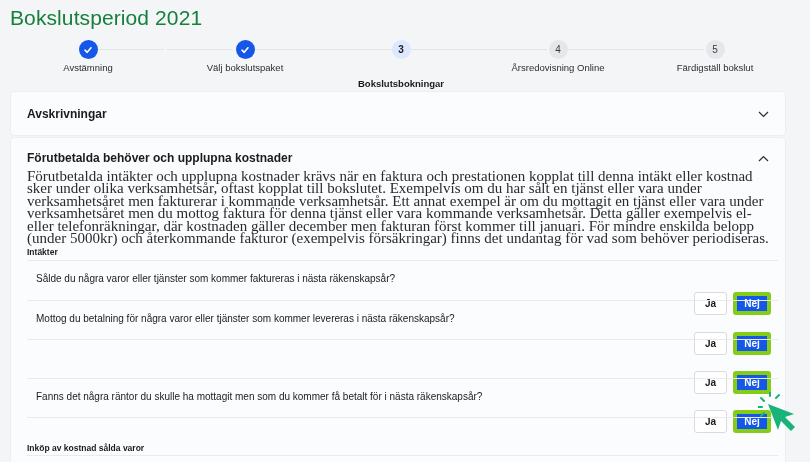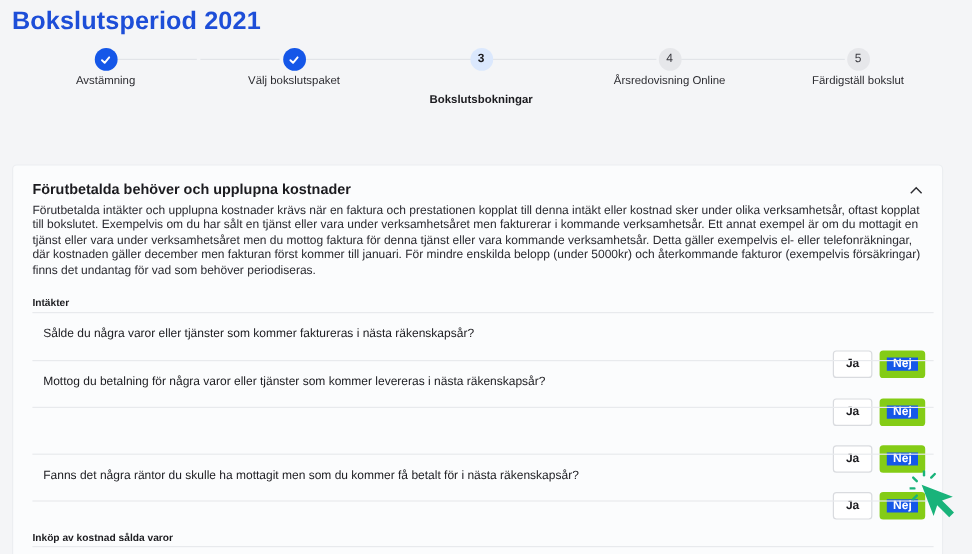--- a/index.html
+++ b/index.html
@@ -6,22 +6,22 @@
   html, body {
     width: 810px; height: 462px; overflow: hidden;
     background: #f4f5f7;
     font-family: "Liberation Sans", "DejaVu Sans", sans-serif;
     color: #1b1b1f;
   }
   .page { position: relative; width: 810px; height: 462px; }
 
   .page-title {
     position: absolute; left: 10px; top: 6px;
-    font-size: 21px; font-weight: 700; letter-spacing: 0.1px;
-    color: #1d4ed8;
+    font-size: 21px; font-weight: 400; letter-spacing: 0.1px;
+    color: #15803d;
   }
 
   
   .stepper { position: absolute; left: 10px; top: 40px; width: 790px; height: 40px; }
   .step-line {
     position: absolute; top: 9px; height: 1px; background: #e2e4e8;
   }
   .step {
     position: absolute; top: 0; width: 160px; margin-left: -80px;
     display: flex; flex-direction: column; align-items: center;
@@ -44,39 +44,39 @@
   }
   .card-head {
     position: absolute; left: 16px; font-size: 12px; font-weight: 600; color: #1b1b1f;
   }
   .chevron {
     position: absolute; right: 16px; width: 12px; height: 12px;
     display: flex; align-items: center; justify-content: center;
   }
   .card-desc {
     position: absolute; left: 16px; top: 32px; width: 750px;
-    font-size: 10px; line-height: 12.4px; color: #2a2a30;
+    font-size: 15px; line-height: 12.4px; color: #2a2a30; font-family: Liberation Serif, serif;
   }
   .section-label {
     position: absolute; left: 16px; font-size: 8.5px; font-weight: 700; color: #1b1b1f; text-align: right;
   }
   .q-row {
     position: absolute; left: 16px; width: 751px; height: 55px;
     border-top: 1px solid #e8eaed;
   }
   .q-text {
     position: absolute; left: 9px; top: 12px; font-size: 10px; color: #1b1b1f;
   }
   .btn {
     position: absolute; top: 8px; height: 23px; border-radius: 3px;
     font-size: 10px; font-weight: 700;
     display: flex; align-items: center; justify-content: center; cursor: pointer; margin-top: 23px;
   }
   .btn-ja { left: 667px; width: 33px; background: #fff; border: 1px solid #d9dbdf; color: #1b1b1f; }
-  .btn-nej { left: 706px; width: 38px; background: #1557e8; border: 6px solid #84cc16; color: #fff; }
+  .btn-nej { left: 706px; width: 38px; background: #1557e8; border: 4px solid #84cc16; color: #fff; }
   .row-bottom { position: absolute; left: 16px; width: 751px; border-top: 1px solid #e8eaed; }
 
   .cursor { position: absolute; left: 758px; top: 392px; width: 42px; height: 42px; }
 </style>
 </head>
 <body>
 
 <div class="page">
 
   <h1 class="page-title">Bokslutsperiod 2021</h1>
@@ -115,20 +115,28 @@
       <div class="step-circle todo">4</div>
       <div class="step-label">Årsredovisning Online</div>
     </div>
 
     <div class="step" style="left:705px;">
       <div class="step-circle todo">5</div>
       <div class="step-label">Färdigställ bokslut</div>
     </div>
   </div>
 
+  <div class="card" style="top:91px;height:45px;">
+    <div class="card-head" style="top:15px;">Avskrivningar</div>
+    <div class="chevron" style="top:16px;">
+      <svg width="11" height="7" viewBox="0 0 11 7">
+          <path d="M1 1 L5.5 5.5 L10 1" fill="none" stroke="#2c2c31" stroke-width="1.2"></path>
+        </svg>
+    </div>
+  </div>
 
   <div class="card" style="top:137px;height:340px;">
     <div class="card-head" style="top:13px;">Förutbetalda behöver och upplupna kostnader</div>
     <div class="chevron" style="top:14px;">
       <svg width="11" height="7" viewBox="0 0 11 7">
           <path d="M1 6 L5.5 1.5 L10 6" fill="none" stroke="#2c2c31" stroke-width="1.2"></path>
         </svg>
     </div>
     <div class="card-desc">Förutbetalda intäkter och upplupna kostnader krävs när en faktura och prestationen kopplat till denna intäkt eller kostnad sker under olika verksamhetsår, oftast kopplat till bokslutet. Exempelvis om du har sålt en tjänst eller vara under verksamhetsåret men fakturerar i kommande verksamhetsår. Ett annat exempel är om du mottagit en tjänst eller vara under verksamhetsåret men du mottog faktura för denna tjänst eller vara kommande verksamhetsår. Detta gäller exempelvis el- eller telefonräkningar, där kostnaden gäller december men fakturan först kommer till januari. För mindre enskilda belopp (under 5000kr) och återkommande fakturor (exempelvis försäkringar) finns det undantag för vad som behöver periodiseras.</div>
 

